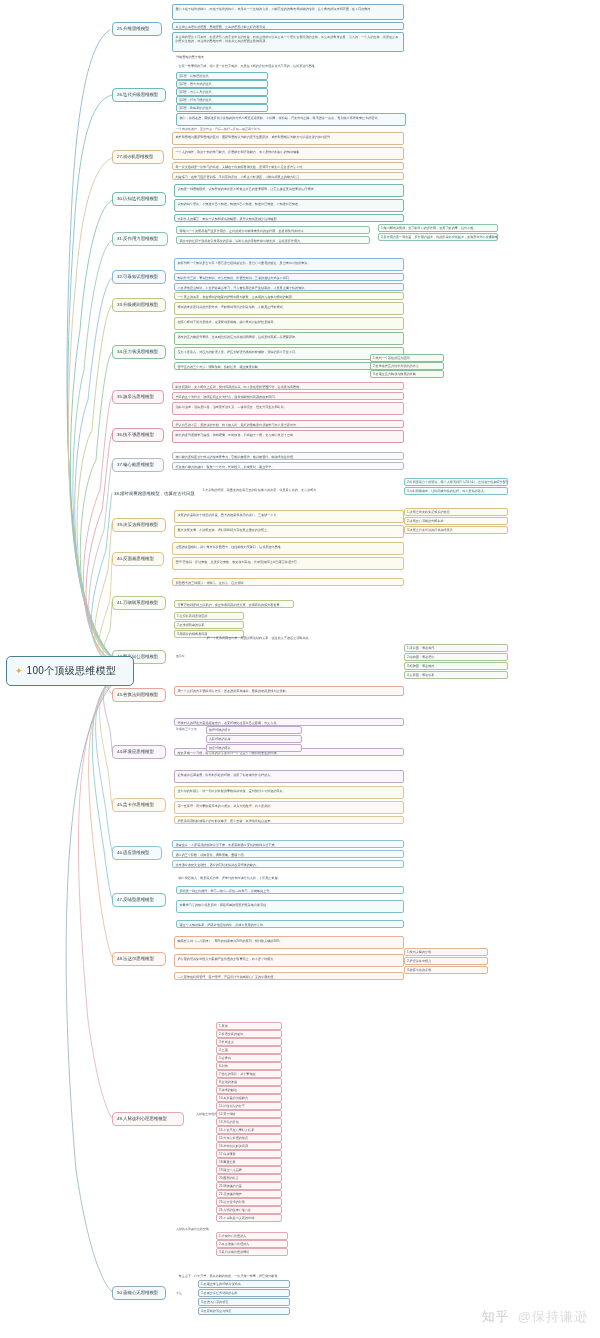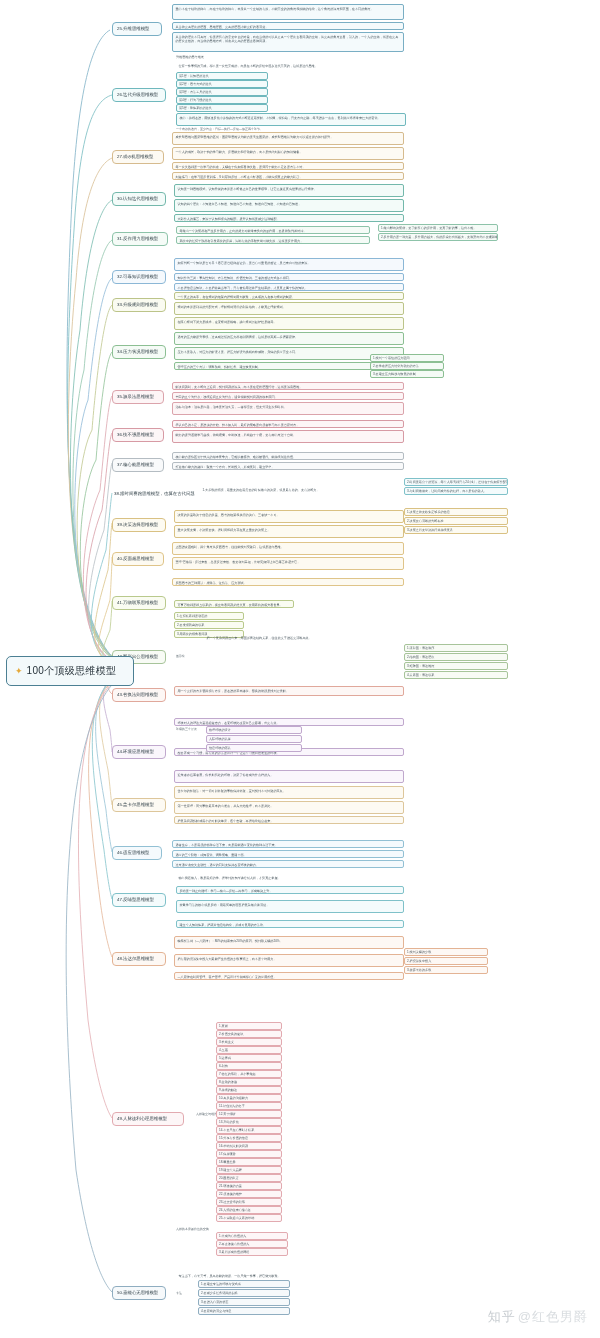--- a/index.html
+++ b/index.html
@@ -108,21 +108,21 @@
   .c-lilac {border-color:#c0a8cd;background:#faf6fc;}
   .c-sand  {border-color:#ddc69a;background:#fdfaf3;}
   .c-ice   {border-color:#92c0d4;background:#f5fafd;}
   .c-peach {border-color:#e3b394;background:#fdf8f4;}
   .c-blush {border-color:#e2aab0;background:#fdf6f7;}
   .c-steel {border-color:#8fadc0;background:#f6f9fb;}
 
   
   .watermark{
     position:absolute;right:12px;bottom:12px;
-    display:flex;align-items:flex-end;gap:2px;
+    display:flex;align-items:flex-end;gap:8px;
     z-index:9;opacity:.55;
   }
   .wm-zhihu{font-size:13px;color:#9aa3aa;letter-spacing:1px;}
   .wm-user{font-size:13px;color:#b9c0c6;letter-spacing:1px;}
 </style>
 </head>
 <body>
 
 <div id="canvas">
 
@@ -330,16 +330,16 @@
   <div class="branch c-steel" style="left:112px;top:1286px;width:54px;">50.垂能心无思维模型</div>
   <div class="grp plain" style="left:176px;top:1272px;width:228px;height:8px;">专注当下，心无旁骛，是高效能的前提。一次只做一件事，把它做到极致。</div>
   <div class="mini" style="left:176px;top:1292px;">专注</div>
   <div class="leaf c-steel" style="left:198px;top:1280px;width:92px;">1.要建立专注的环境与仪式感</div>
   <div class="leaf c-steel" style="left:198px;top:1289px;width:92px;">2.要减少多任务切换的损耗</div>
   <div class="leaf c-steel" style="left:198px;top:1298px;width:92px;">3.要进入心流的状态</div>
   <div class="leaf c-steel" style="left:198px;top:1307px;width:92px;">4.要定期的清空与休息</div>
 
   <div class="watermark">
     <span class="wm-zhihu">知乎</span>
-    <span class="wm-user">@红色男爵</span>
+    <span class="wm-user">@保持谦逊</span>
   </div>
 
 </div>
 
 </body></html>

